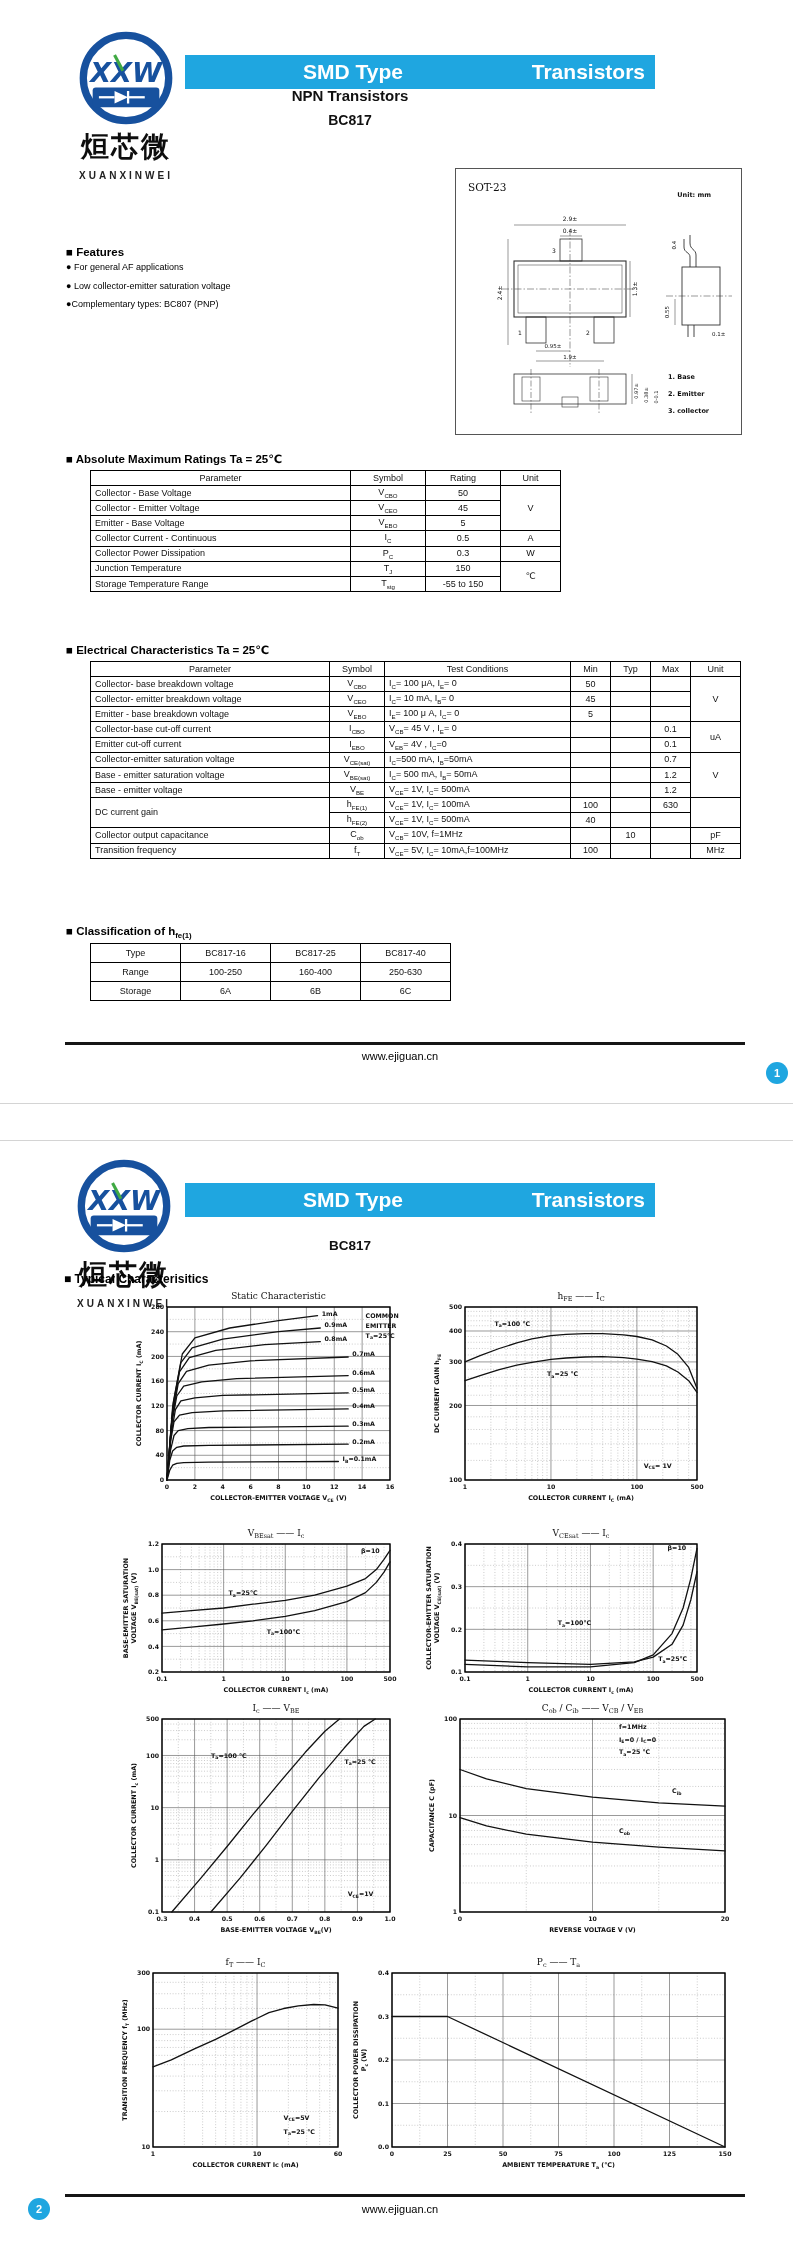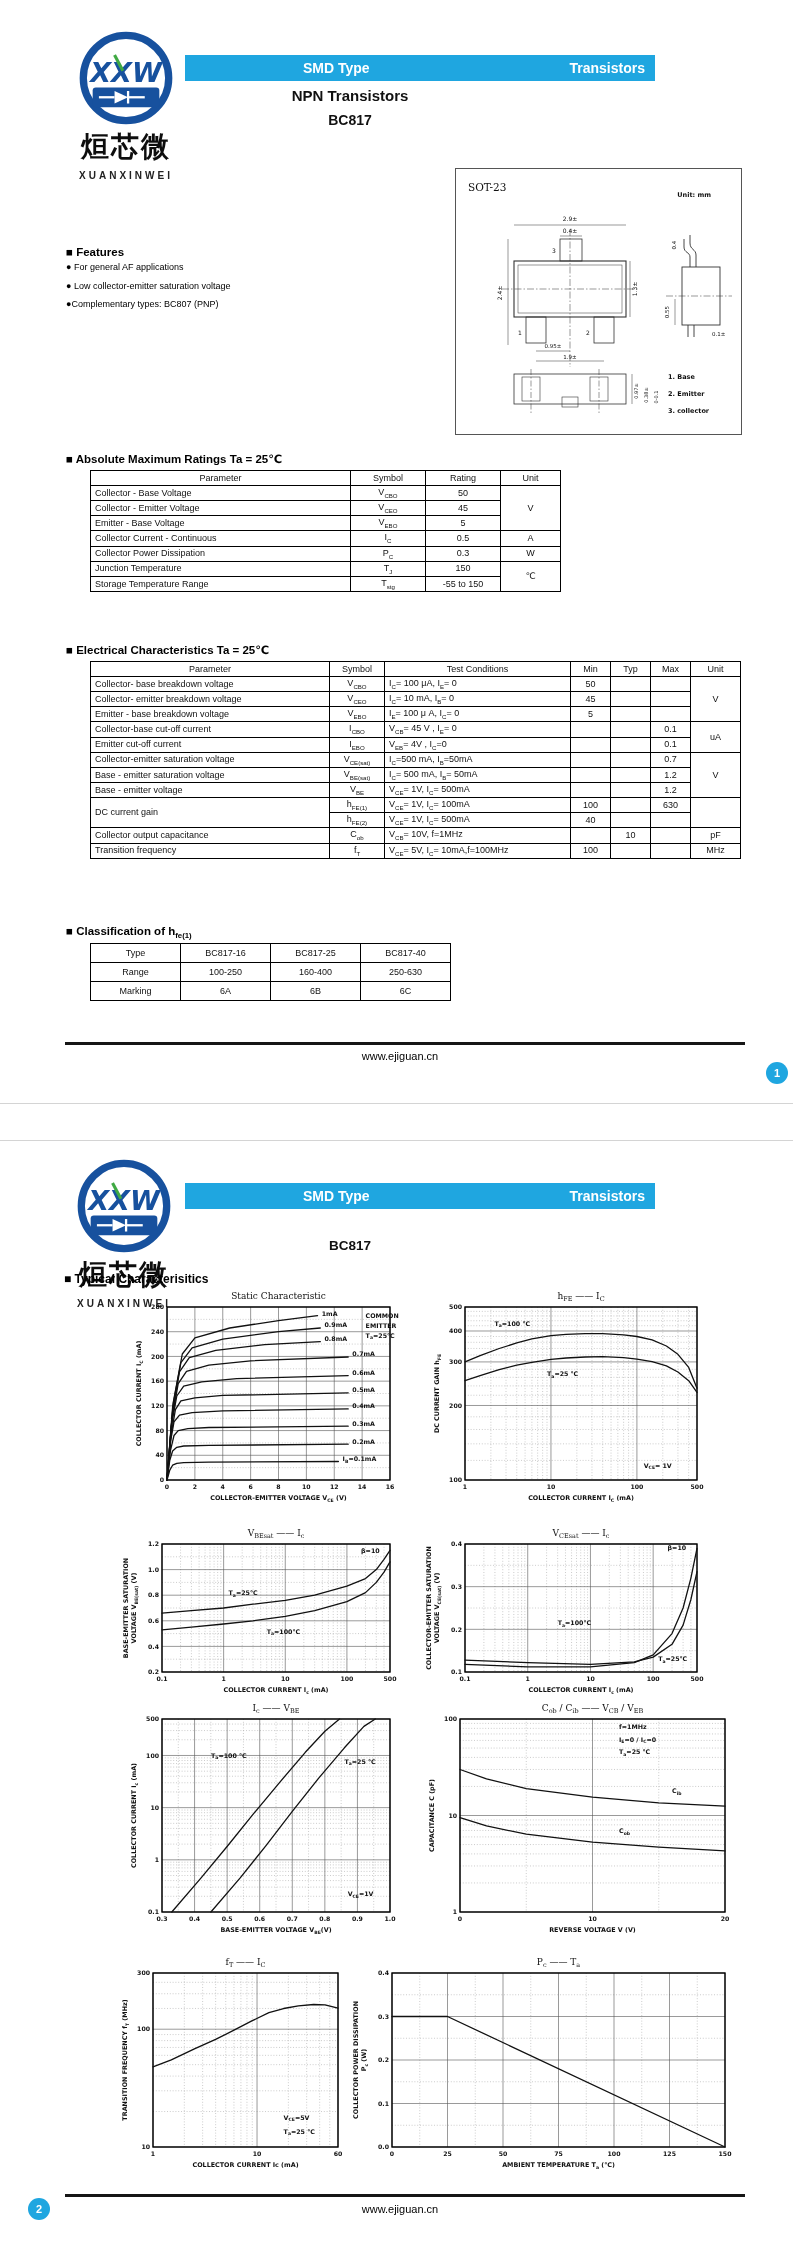--- a/index.html
+++ b/index.html
@@ -3,22 +3,22 @@
 <meta charset="utf-8">
 <style>
   html,body{margin:0;padding:0;background:#fff;}
   .canvas{position:relative;width:793px;height:2244px;background:#fff;overflow:hidden;
           font-family:"Liberation Sans","DejaVu Sans",sans-serif;color:#111;}
   
   .logo{position:absolute;width:136px;text-align:center;}
   .logo-cn{font-size:28px;font-weight:bold;letter-spacing:2px;color:#0d0d0d;line-height:1.05;font-family:"DejaVu Sans",sans-serif;}
   .logo-en{font-size:10px;font-weight:600;letter-spacing:3px;color:#222;margin-top:9px;}
   
-  .bar{position:absolute;left:185px;top:55px;width:470px;height:26px;background:var(--accent,#1fa6e0);
-       color:#fff;font-weight:bold;font-size:14px;display:flex;align-items:center;}
+  .bar{position:absolute;left:185px;top:55px;width:470px;height:34px;background:var(--accent,#1fa6e0);
+       color:#fff;font-weight:bold;font-size:21px;display:flex;align-items:center;}
   .bar .smd{margin-left:118px;}
   .bar .trn{margin-left:auto;margin-right:10px;}
   .t-center{position:absolute;text-align:center;font-weight:bold;}
   
   .sec{position:absolute;font-size:11.5px;font-weight:bold;color:#000;}
   
   .features-list{position:absolute;left:66px;top:262px;margin:0;padding:0;list-style:none;}
   .features-list li{font-size:9px;margin-bottom:8.5px;color:#000;}
   
   .pkg-box{position:absolute;left:455px;top:168px;width:285px;height:265px;border:1.5px solid #555;background:#fff;}
@@ -342,21 +342,21 @@
             <td style="height: 16px; text-align: center;">BC817-25</td>
             <td style="height: 16px;">BC817-40</td>
           </tr>
           <tr>
             <td style="height: 16px; text-align: center;">Range</td>
             <td style="height: 16px;">100-250</td>
             <td style="height: 16px;">160-400</td>
             <td style="height: 16px;">250-630</td>
           </tr>
           <tr>
-            <td style="height: 16px;">Marking</td>
+            <td style="height: 16px;">Storage</td>
             <td style="height: 16px;">6A</td>
             <td style="height: 16px;">6B</td>
             <td style="height: 16px;">6C</td>
           </tr>
         </tbody>
     </table>
 
     <div class="rule" style="left:65px;top:1042px;width:680px;"></div>
     <div class="url" style="top:1050px;">www.ejiguan.cn</div>
     <div class="pagedot" style="left:766px;top:1062px;">1</div>

